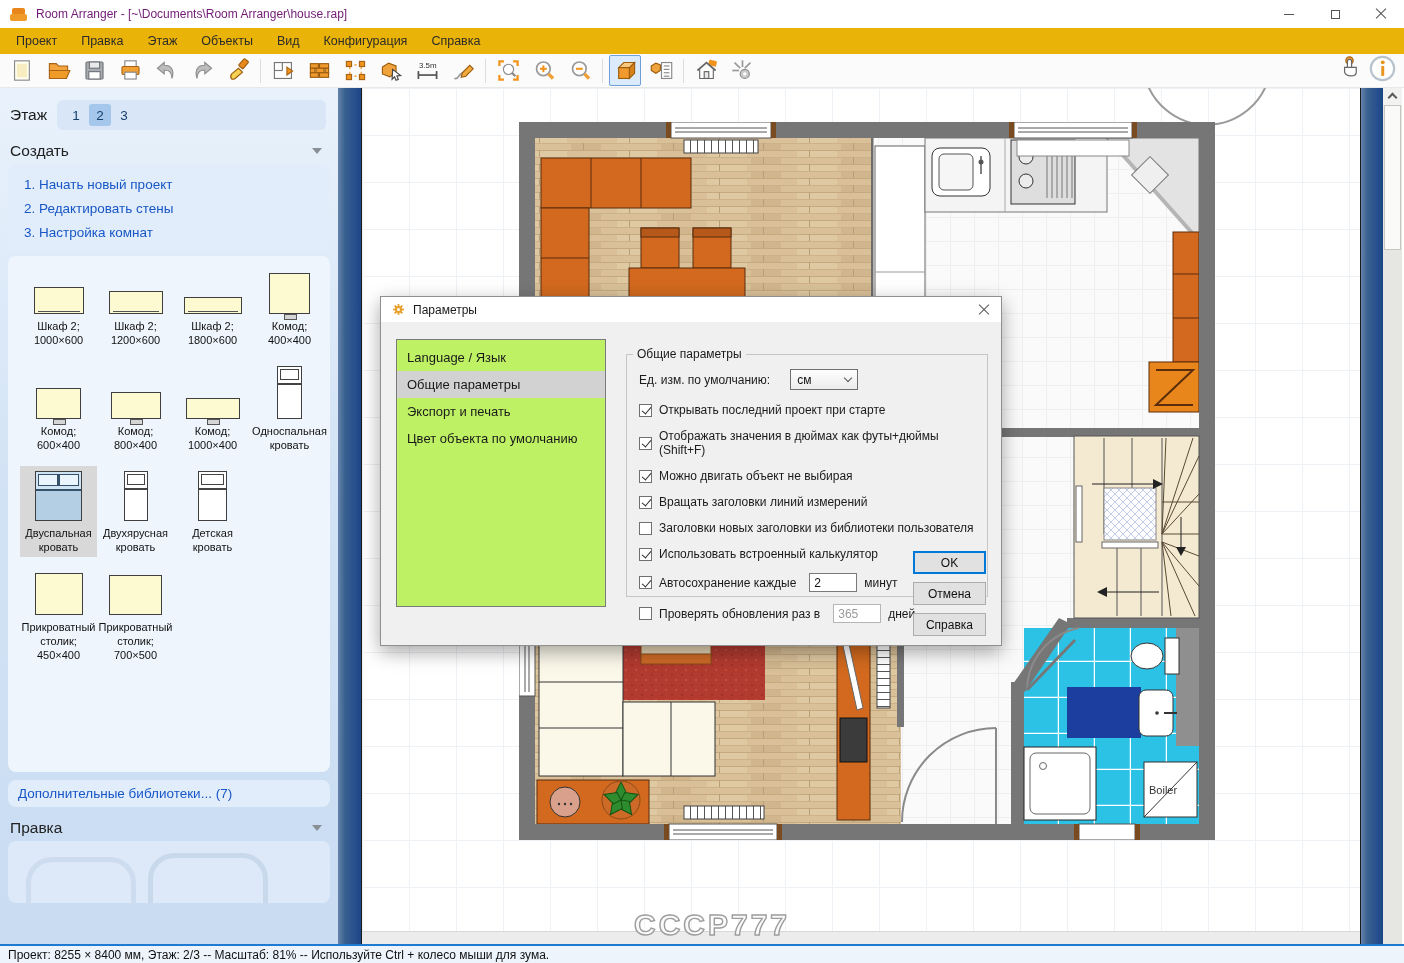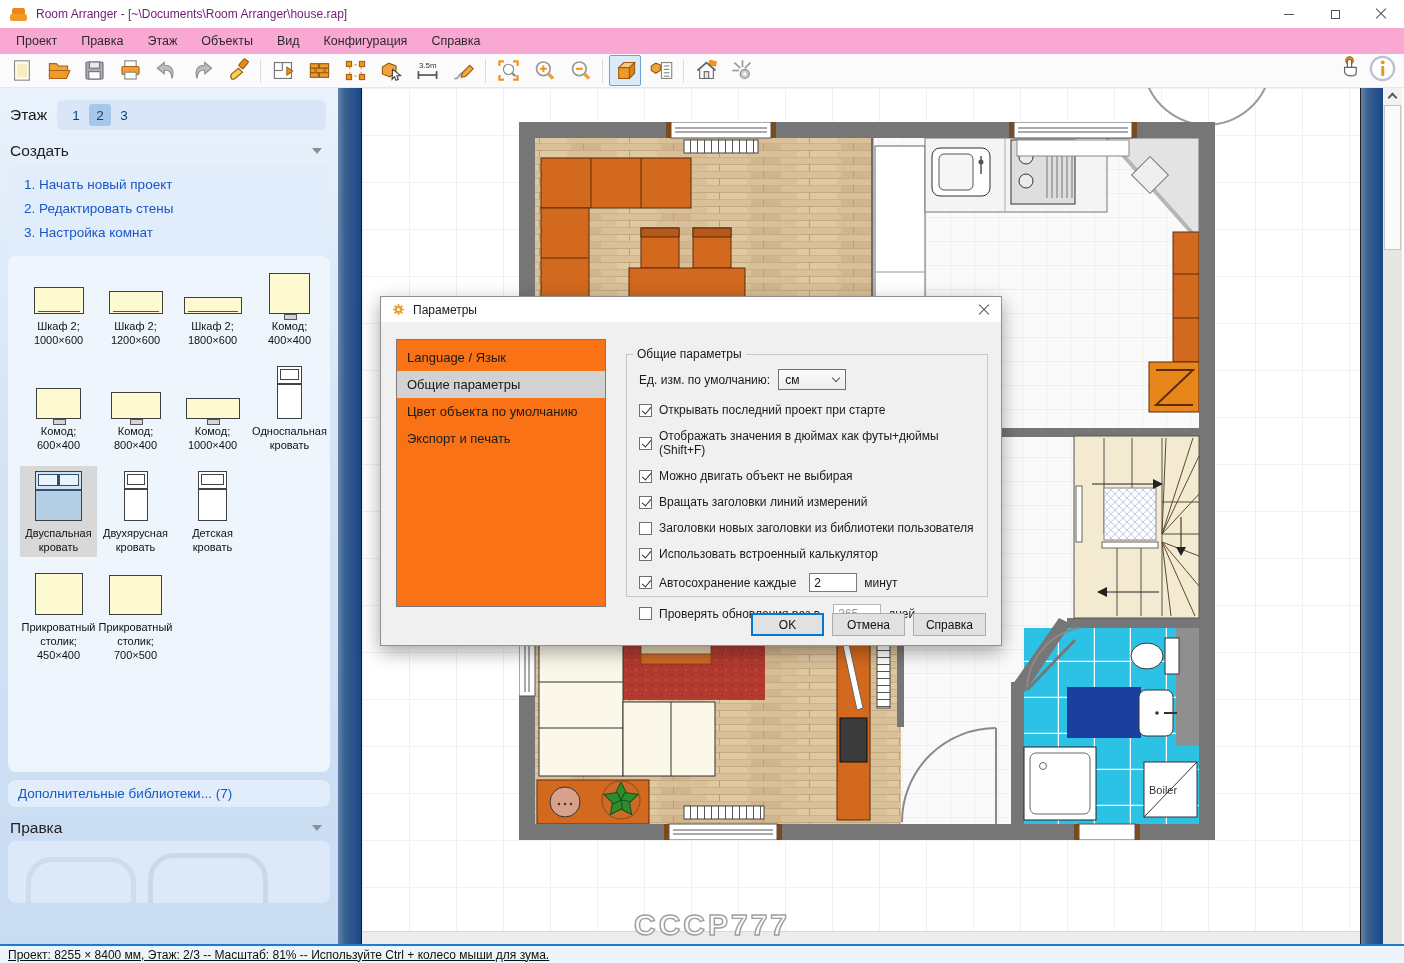--- a/index.html
+++ b/index.html
@@ -15,21 +15,21 @@
   .title-text{font-size:12px;color:#701a75;}
   .wincontrols{margin-left:auto;display:flex;height:28px;}
   .winbtn{width:46px;height:28px;display:flex;align-items:center;justify-content:center;position:relative;}
   .ic-min{width:10px;height:0;border-top:1px solid #555;}
   .ic-max{width:9px;height:9px;border:1px solid #555;}
   .ic-close{width:12px;height:12px;position:relative;}
   .ic-close::before,.ic-close::after{content:"";position:absolute;left:-1px;top:5px;width:14px;height:0;border-top:1.4px solid #555;}
   .ic-close::before{transform:rotate(45deg);} .ic-close::after{transform:rotate(-45deg);}
 
   
-  .menubar{height:26px;background:#f9a8d4;display:flex;align-items:center;padding-left:4px;flex:none;}
+  .menubar{height:26px;background:#eab308;display:flex;align-items:center;padding-left:4px;flex:none;}
   .menu-item{font-size:12.5px;color:#2b2b2b;padding:4px 12px;cursor:default;}
 
   
   .toolbar{height:34px;background:#fbfbfb;display:flex;align-items:center;padding-left:4px;flex:none;border-bottom:1px solid #e8e8e8;}
   .tb-btn{width:32px;height:31px;margin:0 2px;display:flex;align-items:center;justify-content:center;border:1px solid transparent;border-radius:2px;}
   .tb-btn svg{width:25px;height:25px;}
   .tb-btn.active{border:1px solid #6f9fd8;background:#dcebfb;}
   .tb-sep{width:1px;height:24px;background:#ddd;margin:0 4px;}
   .toolbar-right{margin-left:auto;display:flex;align-items:center;gap:6px;padding-right:8px;}
   .toolbar-right .tr-ic svg{width:27px;height:27px;}
@@ -94,49 +94,49 @@
   .hscroll{position:absolute;left:0;right:0;bottom:0;height:13px;background:#ececec;border-top:1px solid #d8d8d8;z-index:3;}
 
   
   .vscroll{width:19px;flex:none;height:856px;background:#e6e6e2;position:relative;}
   .vs-up{position:absolute;top:0;left:0;width:19px;height:17px;background:#f2f2f0;display:flex;align-items:flex-end;justify-content:center;}
   .vs-up i{width:7px;height:7px;border-left:2px solid #5a5a5a;border-top:2px solid #5a5a5a;transform:rotate(45deg);margin-bottom:4px;}
   .vs-thumb{position:absolute;top:17px;left:1px;width:17px;height:145px;background:#fafaf8;border:1px solid #c6c6c2;}
 
   
   .statusbar{height:19px;border-top:2px solid #1f7ad1;background:#eef4fb;display:flex;align-items:center;
-    font-size:12px;color:#101010;padding-left:8px;flex:none;text-decoration:underline;}
+    font-size:12px;color:#101010;padding-left:8px;flex:none;}
 
   
   .dialog{position:absolute;left:380px;top:296px;width:622px;height:350px;background:#f0f0f0;
     border:1px solid #8f8f8f;box-shadow:0 6px 18px rgba(0,0,0,.35);z-index:40;}
   .dlg-title{height:25px;background:#fff;display:flex;align-items:center;}
   .dlg-gear{margin:0 7px 0 10px;display:flex;}
   .dlg-gear svg{width:15px;height:15px;}
   .dlg-title-text{font-size:12px;color:#1a1a1a;}
   .dlg-close{margin-left:auto;width:34px;height:30px;display:flex;align-items:center;justify-content:center;position:relative;}
   .dlg-close i{width:12px;height:12px;position:relative;display:block;}
   .dlg-close i::before,.dlg-close i::after{content:"";position:absolute;left:-1px;top:5px;width:14px;border-top:1.3px solid #5a5a5a;}
   .dlg-close i::before{transform:rotate(45deg);} .dlg-close i::after{transform:rotate(-45deg);}
-  .dlg-nav{position:absolute;left:15px;top:42px;width:210px;height:268px;background:#f97316;border:1px solid #7a7a7a;padding-top:4px;}
+  .dlg-nav{position:absolute;left:15px;top:42px;width:210px;height:268px;background:#bef264;border:1px solid #7a7a7a;padding-top:4px;}
   .nav-item{font-size:13px;color:#1a1a1a;padding:6px 10px;}
   .nav-item.sel{background:#d2d2d2;}
   .grp{position:absolute;left:245px;top:50px;width:362px;height:250px;border:1px solid #c6c6c6;margin:0;padding:0;}
   .grp legend{font-size:12px;color:#1a1a1a;margin-left:6px;padding:0 4px;}
   .grp-inner{padding:6px 0 0 12px;}
-  .unit-row{display:flex;align-items:center;gap:8px;margin:2px 0 13px 0;font-size:12px;color:#1a1a1a;}
+  .unit-row{display:flex;align-items:center;gap:20px;margin:2px 0 13px 0;font-size:12px;color:#1a1a1a;}
   .select{width:68px;height:21px;border:1px solid #707070;background:linear-gradient(#fdfdfd,#ececec);
     display:flex;align-items:center;justify-content:space-between;padding:0 6px;font-size:12px;color:#111;}
   .select .caret{width:6px;height:6px;border-right:1.6px solid #555;border-bottom:1.6px solid #555;transform:rotate(45deg);margin-top:-3px;}
   .cbrow{display:flex;align-items:center;gap:7px;margin-bottom:12px;font-size:12px;color:#1a1a1a;}
   .cb{width:13px;height:13px;border:1px solid #707070;background:#fff;position:relative;flex:none;}
   .cb.on::after{content:"";position:absolute;left:3.5px;top:0.5px;width:4px;height:8px;border-right:1.8px solid #2d2d2d;border-bottom:1.8px solid #2d2d2d;transform:rotate(40deg);}
   .fld{width:48px;height:19px;border:1px solid #7a7a7a;font-size:12px;padding:0 4px;margin-left:6px;font-family:inherit;background:#fff;color:#111;}
   .fld.dis{color:#9a9a9a;border-color:#b5b5b5;}
-  .dlg-buttons{position:absolute;right:15px;bottom:9px;display:flex;gap:8px;}
+  .dlg-buttons{position:absolute;right:15px;bottom:9px;display:flex;gap:8px;flex-direction:column;}
   .dlg-btn{width:73px;height:23px;font-size:12px;background:#e1e1e1;border:1px solid #adadad;font-family:inherit;color:#111;}
   .dlg-btn.primary{border:1px solid #0078d7;box-shadow:inset 0 0 0 1px #0078d7;}
 </style>
 </head>
 <body>
 
 <div class="app">
 
   <div class="titlebar">
     <span class="app-logo"></span>
@@ -730,22 +730,22 @@
           </svg>
         </span>
       <span class="dlg-title-text">Параметры</span>
       <span class="dlg-close">
           <i></i>
         </span>
     </div>
     <div class="dlg-nav" id="dlg-nav">
         <div class="nav-item">Language / Язык</div>
         <div class="nav-item sel">Общие параметры</div>
+        <div class="nav-item">Экспорт и печать</div>
         <div class="nav-item">Цвет объекта по умолчанию</div>
-        <div class="nav-item">Экспорт и печать</div>
       </div>
     <fieldset class="grp">
       <legend>Общие параметры</legend>
       <div class="grp-inner">
         <div class="unit-row">
           <span>Ед. изм. по умолчанию:</span>
           <div class="select">
             <span>см</span>
             <i class="caret"></i>
           </div>

